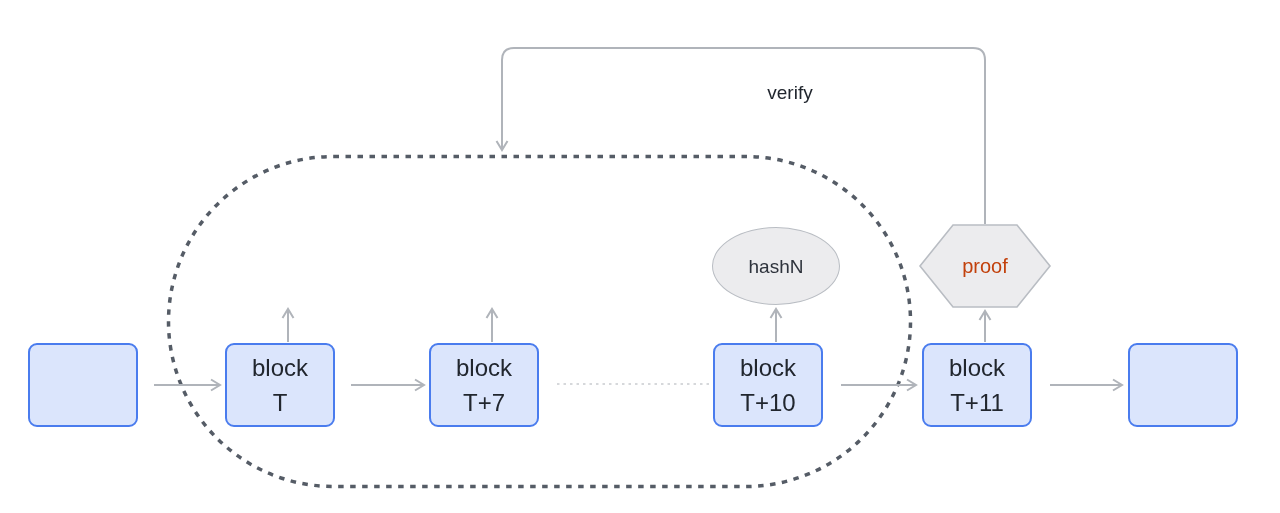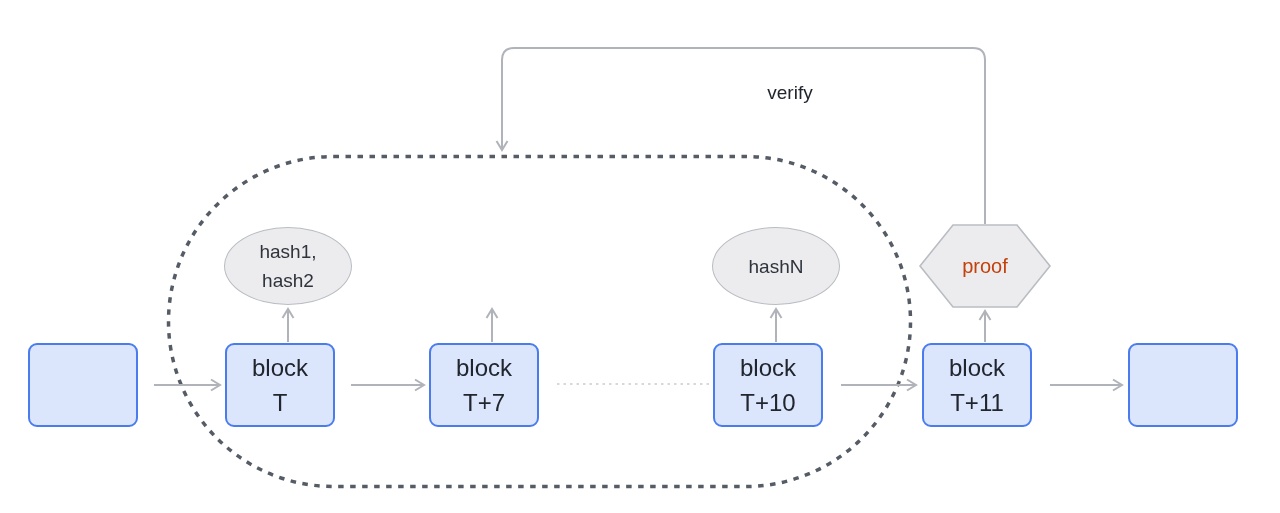--- a/index.html
+++ b/index.html
@@ -158,24 +158,20 @@
   <div class="block" style="left:922px; top:343px;">
     <span>block</span>
     <span>T+11</span>
   </div>
 
   <div class="block" style="left:1128px; top:343px;">
     <span></span>
     <span></span>
   </div>
 
-  <div class="hash-ellipse" style="left:224px; top:227px;">
-    <span>hash1,</span>
-    <span>hash2</span>
-  </div>
 
 
   <div class="hash-ellipse" style="left:712px; top:227px;">
     <span>hashN</span>
   </div>
 
   <div class="proof-label">proof</div>
 
   <div class="verify-label">verify</div>
 

